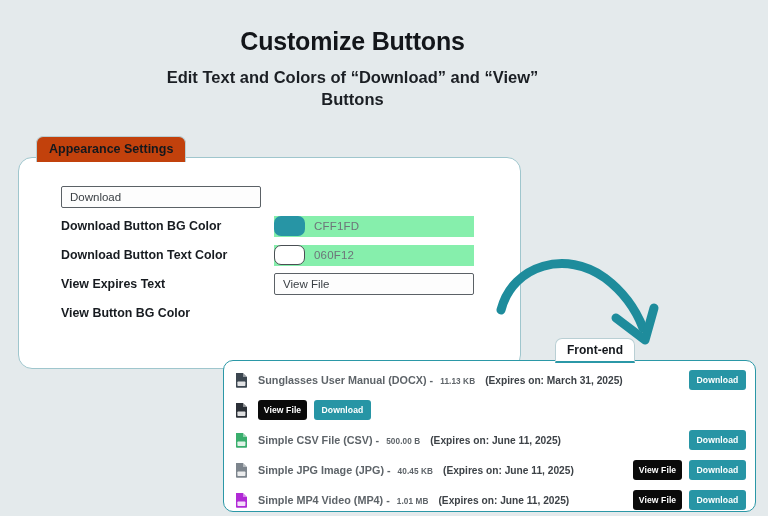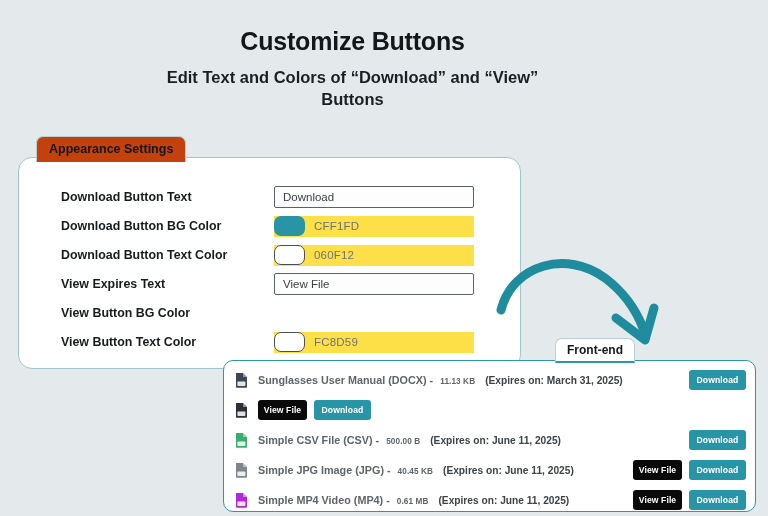--- a/index.html
+++ b/index.html
@@ -109,21 +109,21 @@
     padding-left: 8px;
     box-sizing: border-box;
     font-size: 11.5px;
     color: #3b4045;
   }
 
   
   .color-field {
     width: 200px;
     height: 21px;
-    background: #fde047;
+    background: #86efac;
     display: flex;
     align-items: center;
     box-sizing: border-box;
   }
   .swatch {
     width: 31px;
     height: 20px;
     border-radius: 7px;
     flex: none;
     margin-right: 9px;
@@ -257,21 +257,20 @@
 <div id="header">
   <h1 id="page-title">Customize Buttons</h1>
   <div id="page-subtitle">Edit Text and Colors of “Download” and “View” Buttons</div>
 </div>
 
 <div id="settings-tab">Appearance Settings</div>
 
 <div id="settings-panel">
   <div id="settings-rows">
       <div class="form-row">
-        <div class="form-label">Download Button Text</div>
         <div class="field-wrap">
           <div class="text-input">Download</div>
         </div>
       </div>
       <div class="form-row">
         <div class="form-label">Download Button BG Color</div>
         <div class="field-wrap">
           <div class="color-field">
             <div class="swatch" style="background: rgb(39, 149, 165);"></div>
             <div class="color-code">CFF1FD</div>
@@ -289,29 +288,20 @@
       </div>
       <div class="form-row">
         <div class="form-label">View Expires Text</div>
         <div class="field-wrap">
           <div class="text-input">View File</div>
         </div>
       </div>
       <div class="form-row">
         <div class="form-label">View Button BG Color</div>
       </div>
-      <div class="form-row">
-        <div class="form-label">View Button Text Color</div>
-        <div class="field-wrap">
-          <div class="color-field">
-            <div class="swatch outlined" style="background: rgb(255, 255, 255);"></div>
-            <div class="color-code">FC8D59</div>
-          </div>
-        </div>
-      </div>
     </div>
 </div>
 
 <svg id="arrow" viewBox="0 0 175 110" xmlns="http://www.w3.org/2000/svg">
   <path d="M6 62 C 18 16, 72 2, 110 30 C 130 45, 141 62, 148 80" stroke="#1e8c9c" stroke-width="9" fill="none" stroke-linecap="round"></path>
   <path d="M121 70 L150 92 L159 60" stroke="#1e8c9c" stroke-width="9" fill="none" stroke-linecap="round" stroke-linejoin="round"></path>
 </svg>
 
 <div id="frontend-tab">Front-end</div>
 
@@ -387,21 +377,21 @@
       <div class="file-row">
         <div class="file-icon">
           <svg viewBox="0 0 15 16" width="15" height="16" xmlns="http://www.w3.org/2000/svg">
             <path d="M2 1 h7 l4 4 v10 a0.8 0.8 0 0 1 -0.8 0.8 h-9.4 A0.8 0.8 0 0 1 2 15 z" fill="#b12ad6"></path>
             <path d="M9 1 l4 4 h-4 z" fill="#ffffff" opacity="0.45"></path>
             <rect x="3.4" y="9.6" width="8" height="4.4" rx="0.7" fill="#ffffff" opacity="0.85"></rect>
           </svg>
         </div>
         <div class="file-text">
           <span class="file-name">Simple MP4 Video (MP4) -</span>
-          <span class="file-size">0.61 MB</span>
+          <span class="file-size">1.01 MB</span>
           <span class="file-expiry">(Expires on: June 11, 2025)</span>
         </div>
         <div class="row-actions">
           <div class="btn btn-view">View File</div>
           <div class="btn btn-download">Download</div>
         </div>
       </div>
     </div>
 </div>
 

